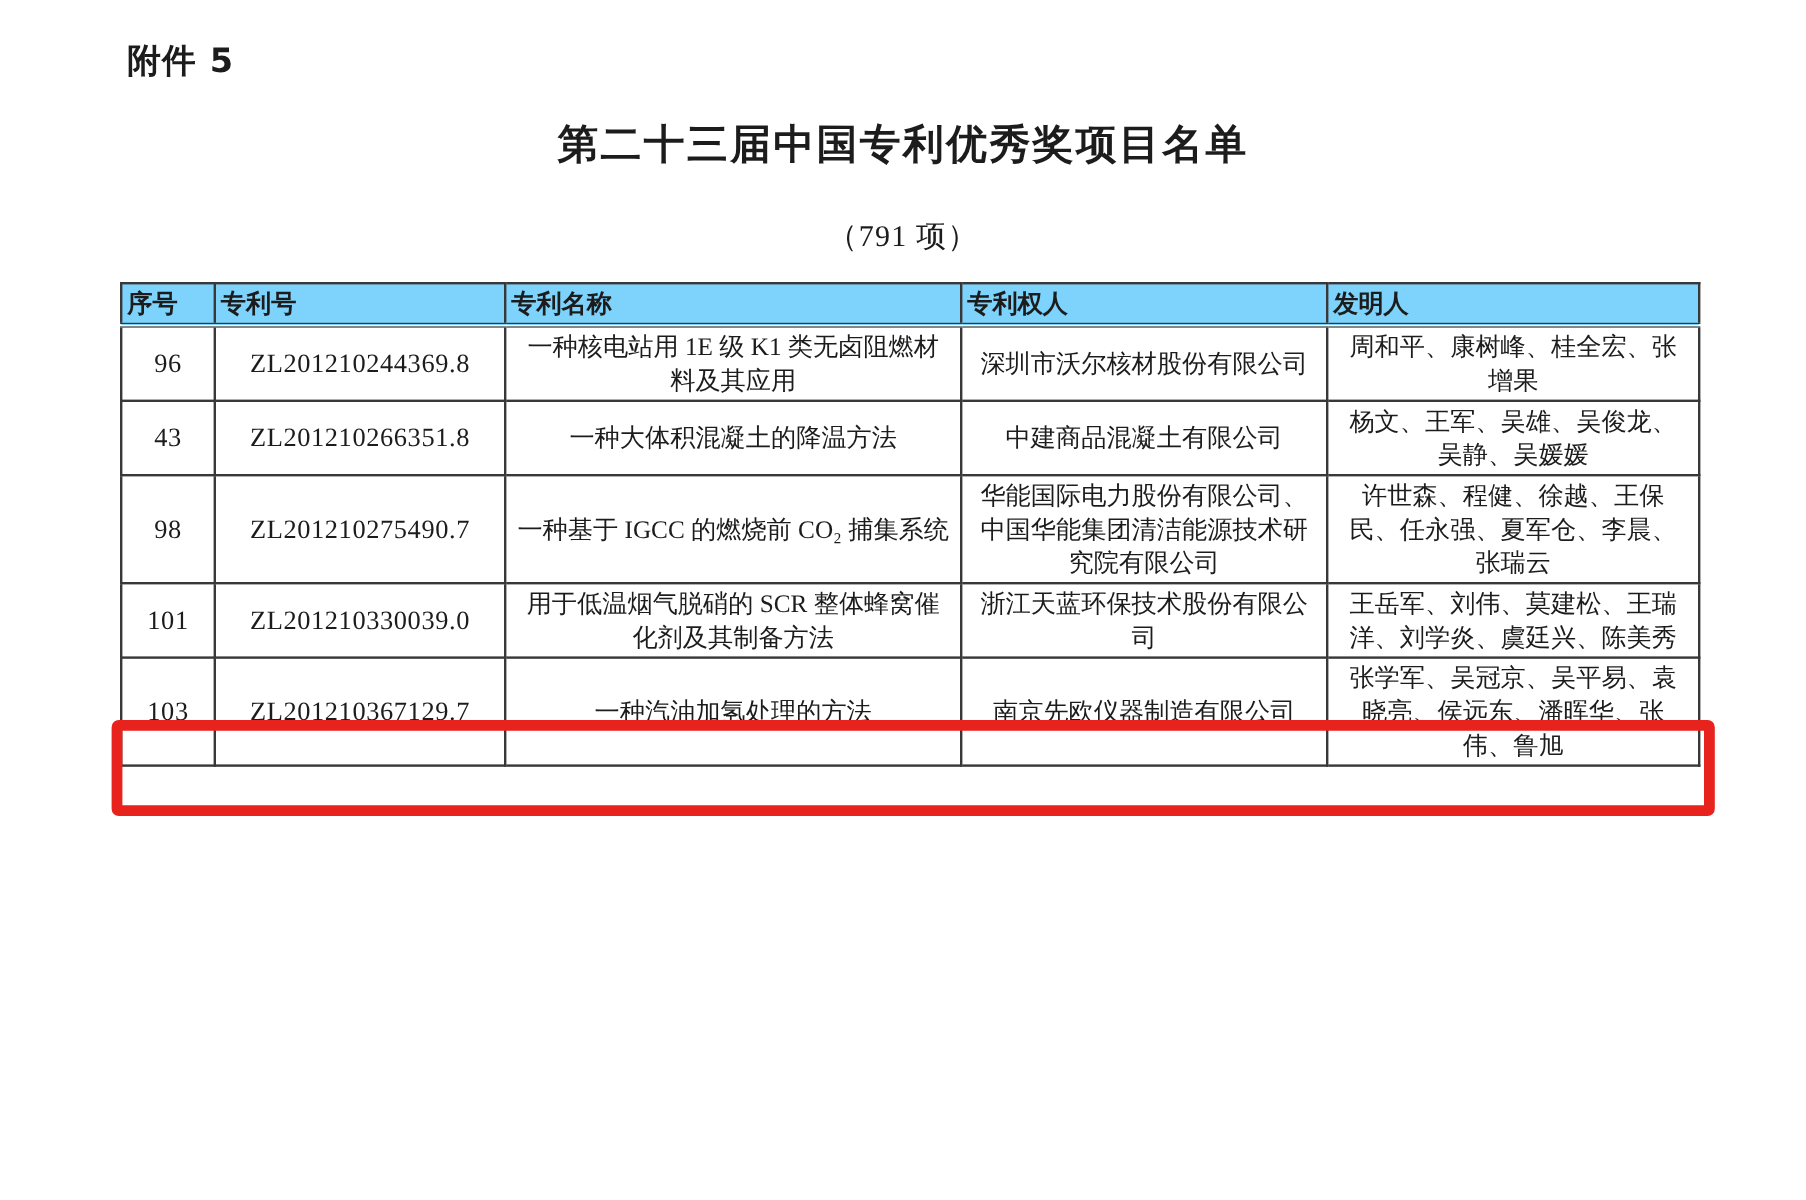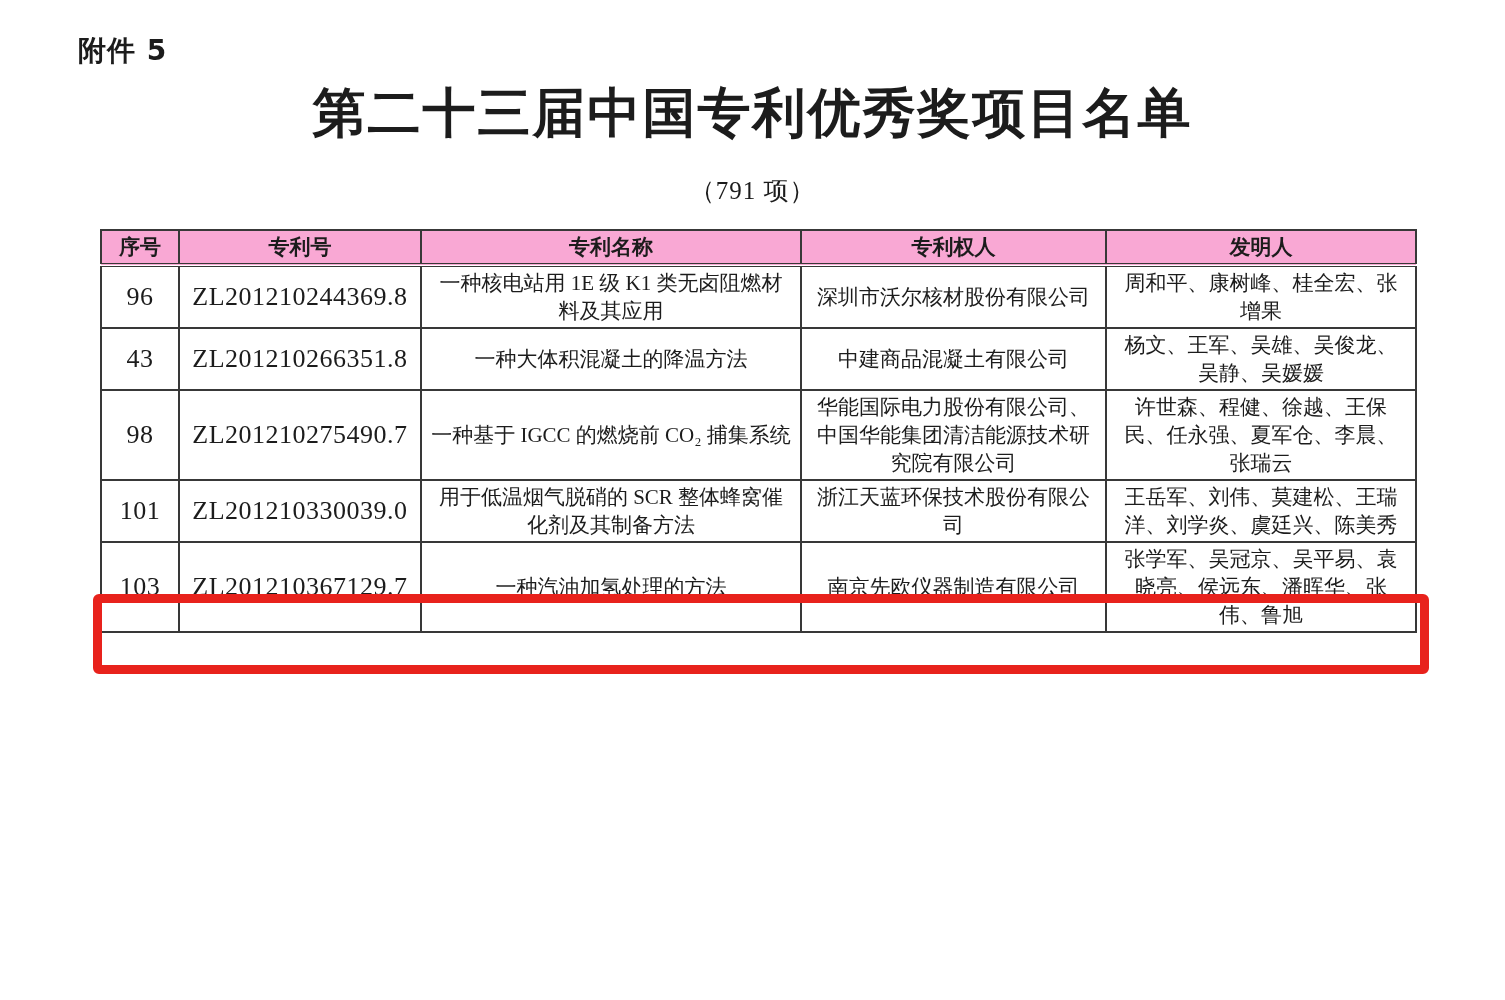--- a/index.html
+++ b/index.html
@@ -13,36 +13,36 @@
     color: #1c1c1c;
   }
   .page {
     box-sizing: border-box;
     width: 1505px;
     height: 1000px;
     padding-top: 32px;
     background: #ffffff;
   }
   .attachment {
-    margin-left: 78px;
+    margin-left: 106px;
     font-family: "DejaVu Sans", "Liberation Sans", sans-serif;
     font-size: 28px;
     font-weight: 600;
     letter-spacing: 1px;
   }
   .doc-title {
-    margin-top: 8px;
+    margin-top: 28px;
     text-align: center;
     font-family: "DejaVu Sans", "Liberation Sans", sans-serif;
-    font-size: 53px;
+    font-size: 34px;
     font-weight: 700;
     letter-spacing: 2px;
   }
   .doc-subtitle {
-    margin-top: 24px;
+    margin-top: 36px;
     text-align: center;
     font-size: 25px;
     letter-spacing: 1px;
   }
   .table-container {
     position: relative;
     margin: 22px 0 0 100px;
     width: 1315px;
   }
   table.patent-table {
@@ -55,38 +55,38 @@
   col.c-name    { width: 380px; }
   col.c-owner   { width: 305px; }
   col.c-inv     { width: 310px; }
   .patent-table th {
     border: 2px solid #383838;
     border-bottom: 4px double #383838;
     height: 30px;
     font-family: "DejaVu Sans", "Liberation Sans", sans-serif;
     font-size: 21px;
     font-weight: 700;
-    text-align: center;
+    text-align: left;
     vertical-align: middle;
     padding: 1px 4px;
-    background: #f9a8d4;
+    background: #7dd3fc;
   }
   .patent-table td {
     border: 2px solid #383838;
     font-size: 21px;
     line-height: 28px;
     text-align: center;
     vertical-align: middle;
     padding: 2px 8px;
     background: #ffffff;
     word-break: break-word;
   }
   .patent-table td.num-cell {
     font-family: "Liberation Serif", "DejaVu Serif", serif;
-    font-size: 26px;
+    font-size: 22px;
     letter-spacing: 0.5px;
   }
   .highlight-box {
     position: absolute;
     border: 9px solid #e8221c;
     border-radius: 6px;
     box-sizing: border-box;
     pointer-events: none;
     z-index: 5;
   }

